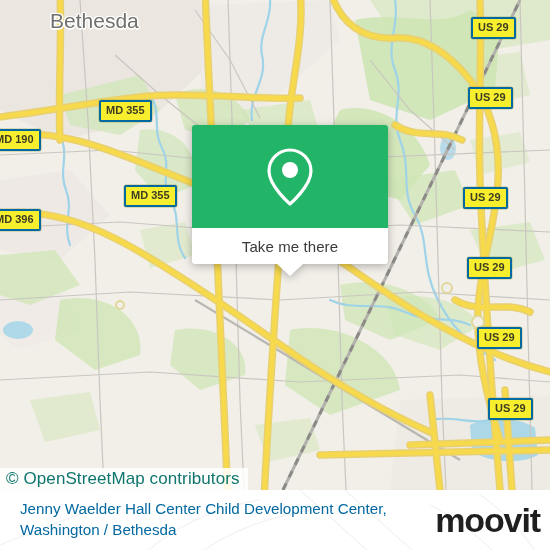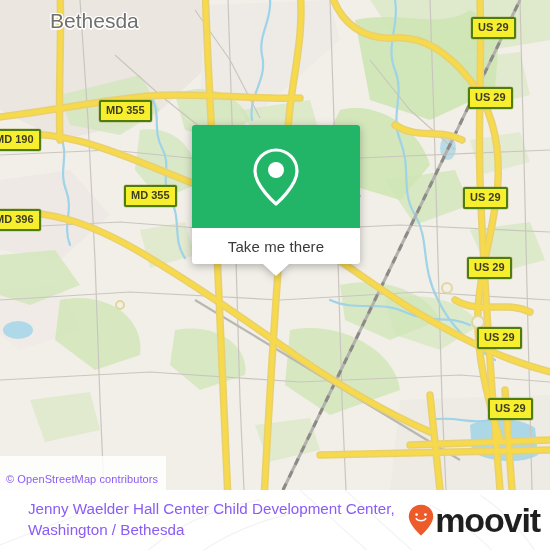--- a/index.html
+++ b/index.html
@@ -31,36 +31,36 @@
     background: #f2efe9;
   }
   #map-svg { position: absolute; left:0; top:0; }
 
   
   #attribution {
     position: absolute;
     left: 0;
     bottom: 0;
     height: 22px;
-    padding: 12px 8px 0 6px;
+    padding: 0 8px 0 6px;
     display: flex;
     align-items: center;
     background: rgba(255,255,255,0.85);
-    font-size: 11px;
-    color: #8b5cf6;
+    font-size: 17px;
+    color: #0f766e;
     font-family: "Liberation Sans", sans-serif;
     letter-spacing: 0.1px;
     z-index: 40;
   }
 
   
   .shield {
     position: absolute;
     background: #f7ef2e;
-    border: 2px solid #4d7c0f;
+    border: 2px solid #0369a1;
     border-radius: 2px;
     color: #3d3d22;
     font-family: "Liberation Sans", sans-serif;
     font-weight: bold;
     font-size: 11px;
     line-height: 1;
     padding: 3px 5px 4px 5px;
     white-space: nowrap;
     box-shadow: 0 0 0 0.5px rgba(160,155,60,0.55);
     z-index: 20;
@@ -79,21 +79,21 @@
        1px 1px 0 rgba(255,255,255,.9), -1px -1px 0 rgba(255,255,255,.9),
        1px -1px 0 rgba(255,255,255,.9), -1px 1px 0 rgba(255,255,255,.9);
     z-index: 21;
   }
 
   
   #popup {
     position: absolute;
     left: 192px;
     top: 125px;
-    width: 168px;
+    width: 196px;
     z-index: 60;
     filter: drop-shadow(0 2px 4px rgba(0,0,0,0.28));
   }
   #popup-top {
     background: #22b467;
     height: 103px;
     border-radius: 3px 3px 0 0;
     display: flex;
     align-items: center;
     justify-content: center;
@@ -143,36 +143,37 @@
   #footer-inner {
     position: relative;
     width: 550px;
     height: 60px;
     display: flex;
     align-items: center;
     z-index: 3;
   }
   #caption {
     position: absolute;
-    left: 28px;
+    left: 20px;
     top: 8px;
     width: 420px;
-    color: #8b5cf6;
+    color: #0369a1;
     font-family: "Liberation Sans", sans-serif;
     font-size: 15.2px;
     line-height: 21px;
     font-weight: normal;
   }
   #brand {
     position: absolute;
     right: 10px;
     top: 14px;
     display: flex;
     align-items: center;
     height: 32px;
+    flex-direction: column;
   }
   #brand-pin { width: 26px; height: 32px; margin-right: 1px; }
   #brand-word {
     font-family: "Liberation Sans", sans-serif;
     font-size: 34px;
     font-weight: bold;
     color: #1f1f1f;
     letter-spacing: -1.1px;
     line-height: 32px;
   }

